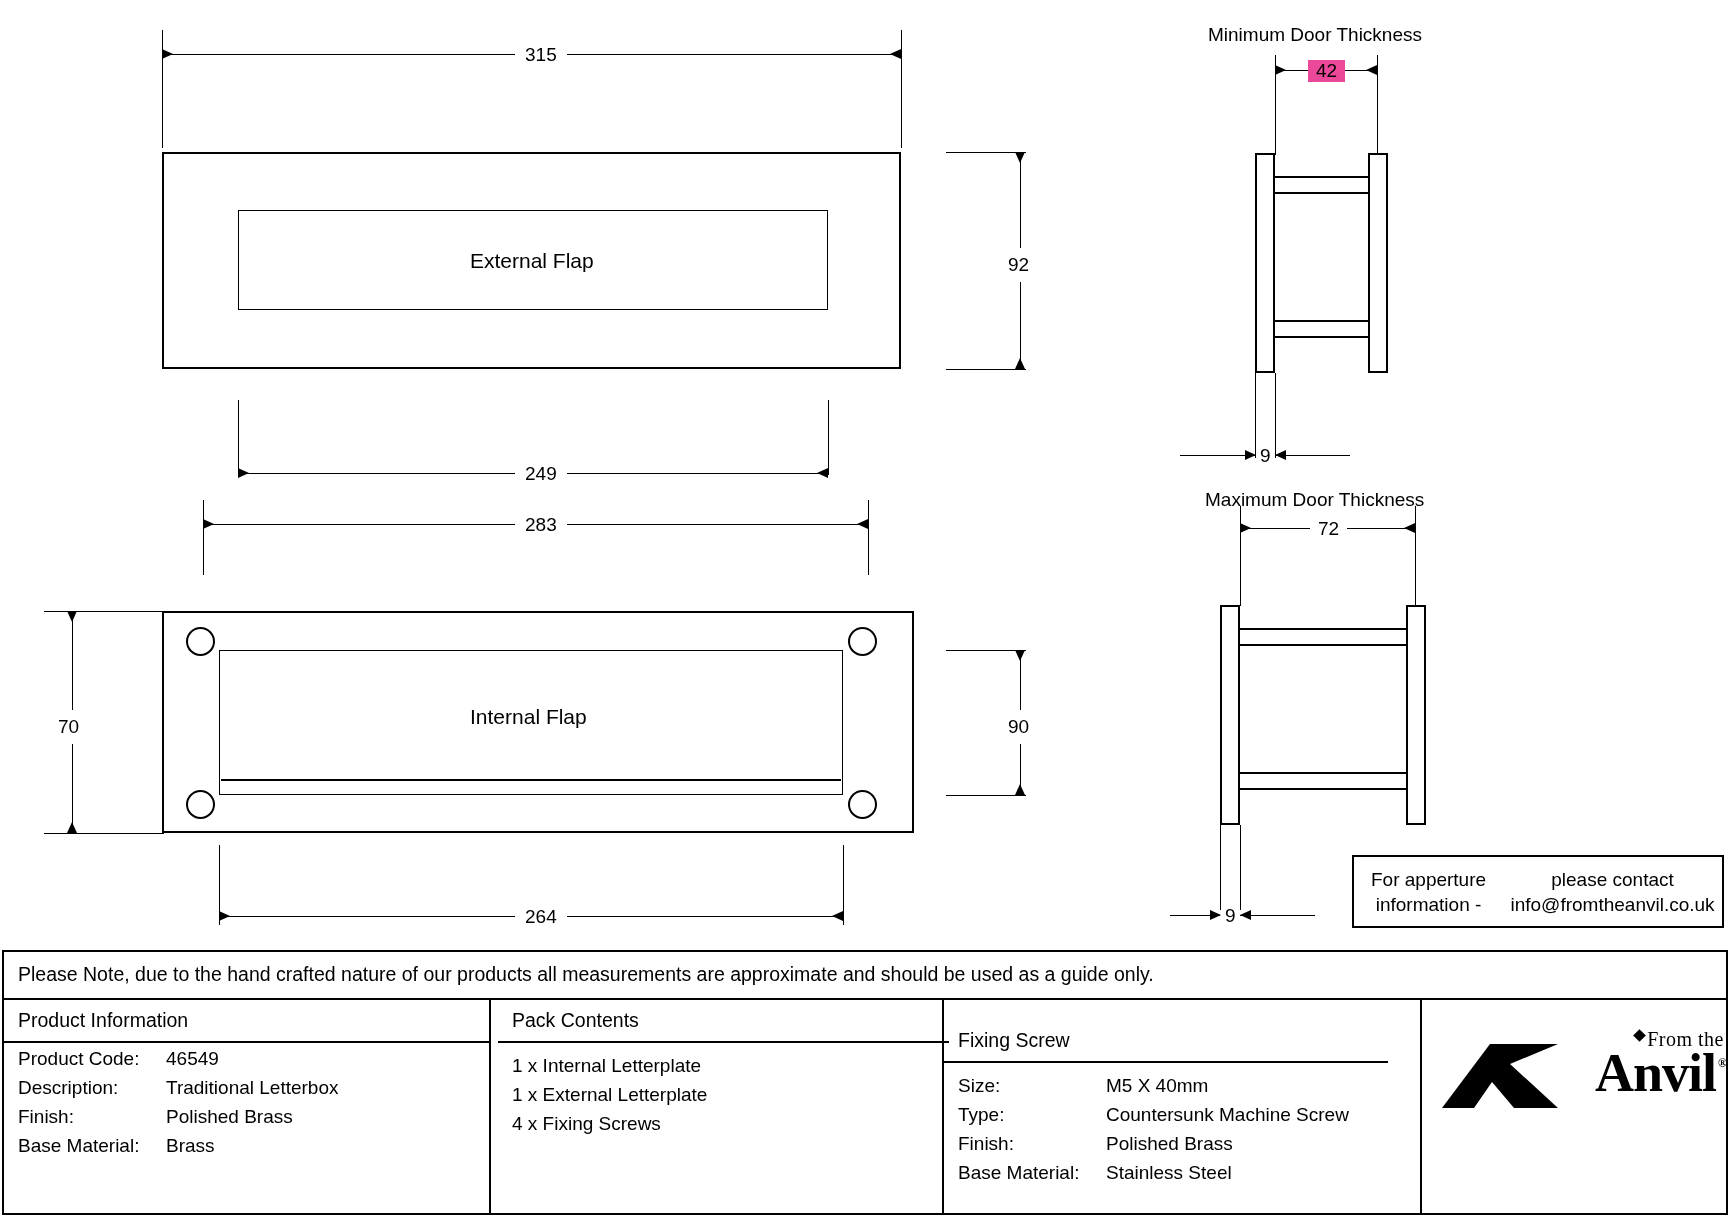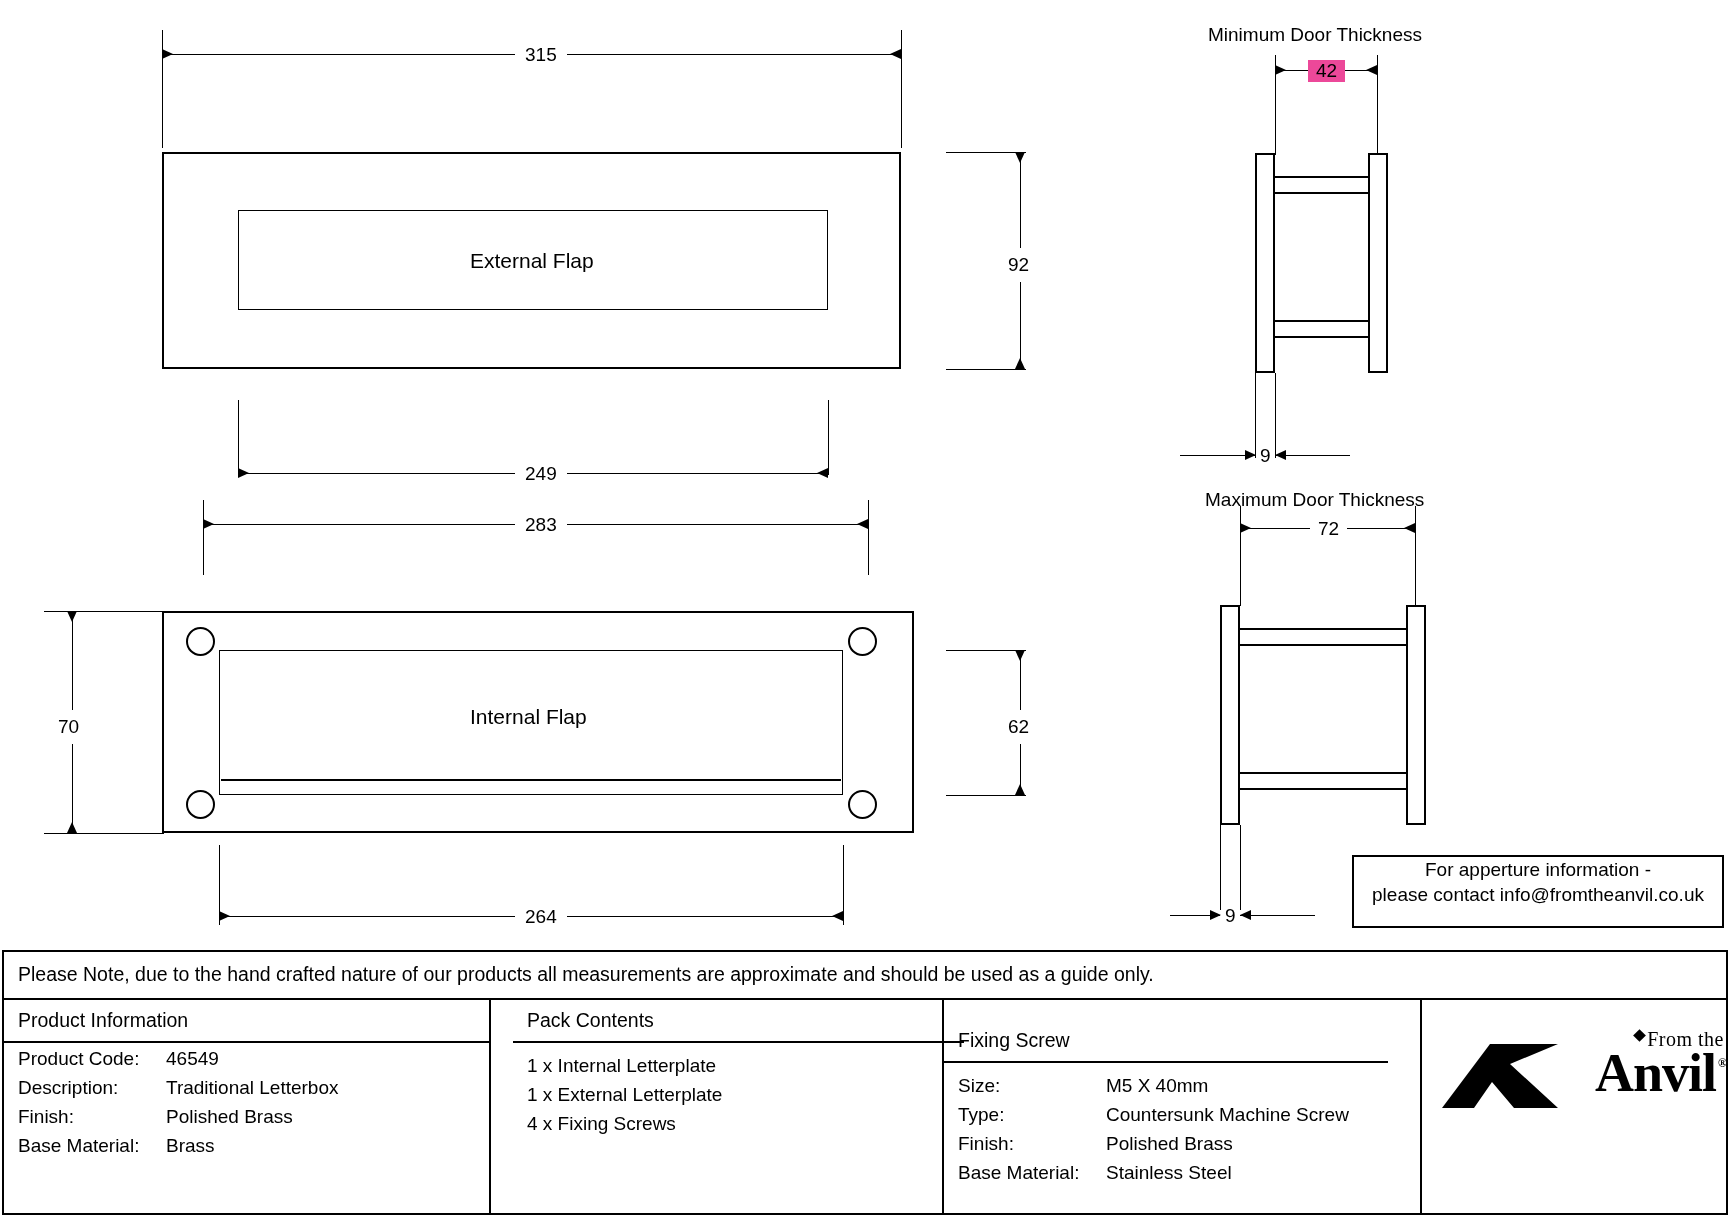--- a/index.html
+++ b/index.html
@@ -103,21 +103,21 @@
   
   .aperture-box {
     position: absolute;
     left: 1352px;
     top: 855px;
     width: 372px;
     height: 73px;
     border: 2px solid #000;
     box-sizing: border-box;
     display: flex;
-    flex-direction: column;
+    flex-direction: row;
     align-items: center;
     justify-content: flex-start;
     text-align: center;
     font-size: 19px;
     line-height: 25px;
   }
 
   
   .logo-cell {
     position: absolute;
@@ -210,21 +210,21 @@
   <div class="line-v" style="left:72px; top:611px; height:222px;"></div>
   <div class="arr-d" style="left:67px; top:611px;"></div>
   <div class="arr-u" style="left:67px; top:822px;"></div>
   <div class="dimtext" style="left:58px; top:710px; background:#fff; padding:6px 0;">70</div>
 
   <div class="line-h" style="left:946px; top:650px; width:80px;"></div>
   <div class="line-h" style="left:946px; top:795px; width:80px;"></div>
   <div class="line-v" style="left:1020px; top:650px; height:145px;"></div>
   <div class="arr-d" style="left:1015px; top:650px;"></div>
   <div class="arr-u" style="left:1015px; top:784px;"></div>
-  <div class="dimtext" style="left:1008px; top:710px; background:#fff; padding:6px 0;">62</div>
+  <div class="dimtext" style="left:1008px; top:710px; background:#fff; padding:6px 0;">90</div>
 
   <div class="line-v" style="left:219px; top:845px; height:80px;"></div>
   <div class="line-v" style="left:843px; top:845px; height:80px;"></div>
   <div class="line-h" style="left:219px; top:916px; width:624px;"></div>
   <div class="arr-r" style="left:219px; top:911px;"></div>
   <div class="arr-l" style="left:832px; top:911px;"></div>
   <div class="dimtext" style="left:515px; top:906px; background:#fff; padding:0 10px;">264</div>
 
   <div class="title-sm" style="left:1208px; top:24px;">Minimum Door Thickness</div>
 
@@ -304,21 +304,21 @@
         <div class="k">Finish:</div>
         <div class="v">Polished Brass</div>
       </div>
       <div class="kv">
         <div class="k">Base Material:</div>
         <div class="v">Brass</div>
       </div>
     </div>
   </div>
 
-  <div class="col" style="left:513px; top:1000px; width:451px; height:215px;">
+  <div class="col" style="left:498px; top:1000px; width:451px; height:215px;">
     <div class="col-head">Pack Contents</div>
     <div style="padding-top:8px;">
       <div class="packline">1 x Internal Letterplate</div>
       <div class="packline">1 x External Letterplate</div>
       <div class="packline">4 x Fixing Screws</div>
     </div>
   </div>
 
   <div class="col" style="left:944px; top:1000px; width:444px; height:215px;margin-top:20px;">
     <div class="col-head">Fixing Screw</div>

